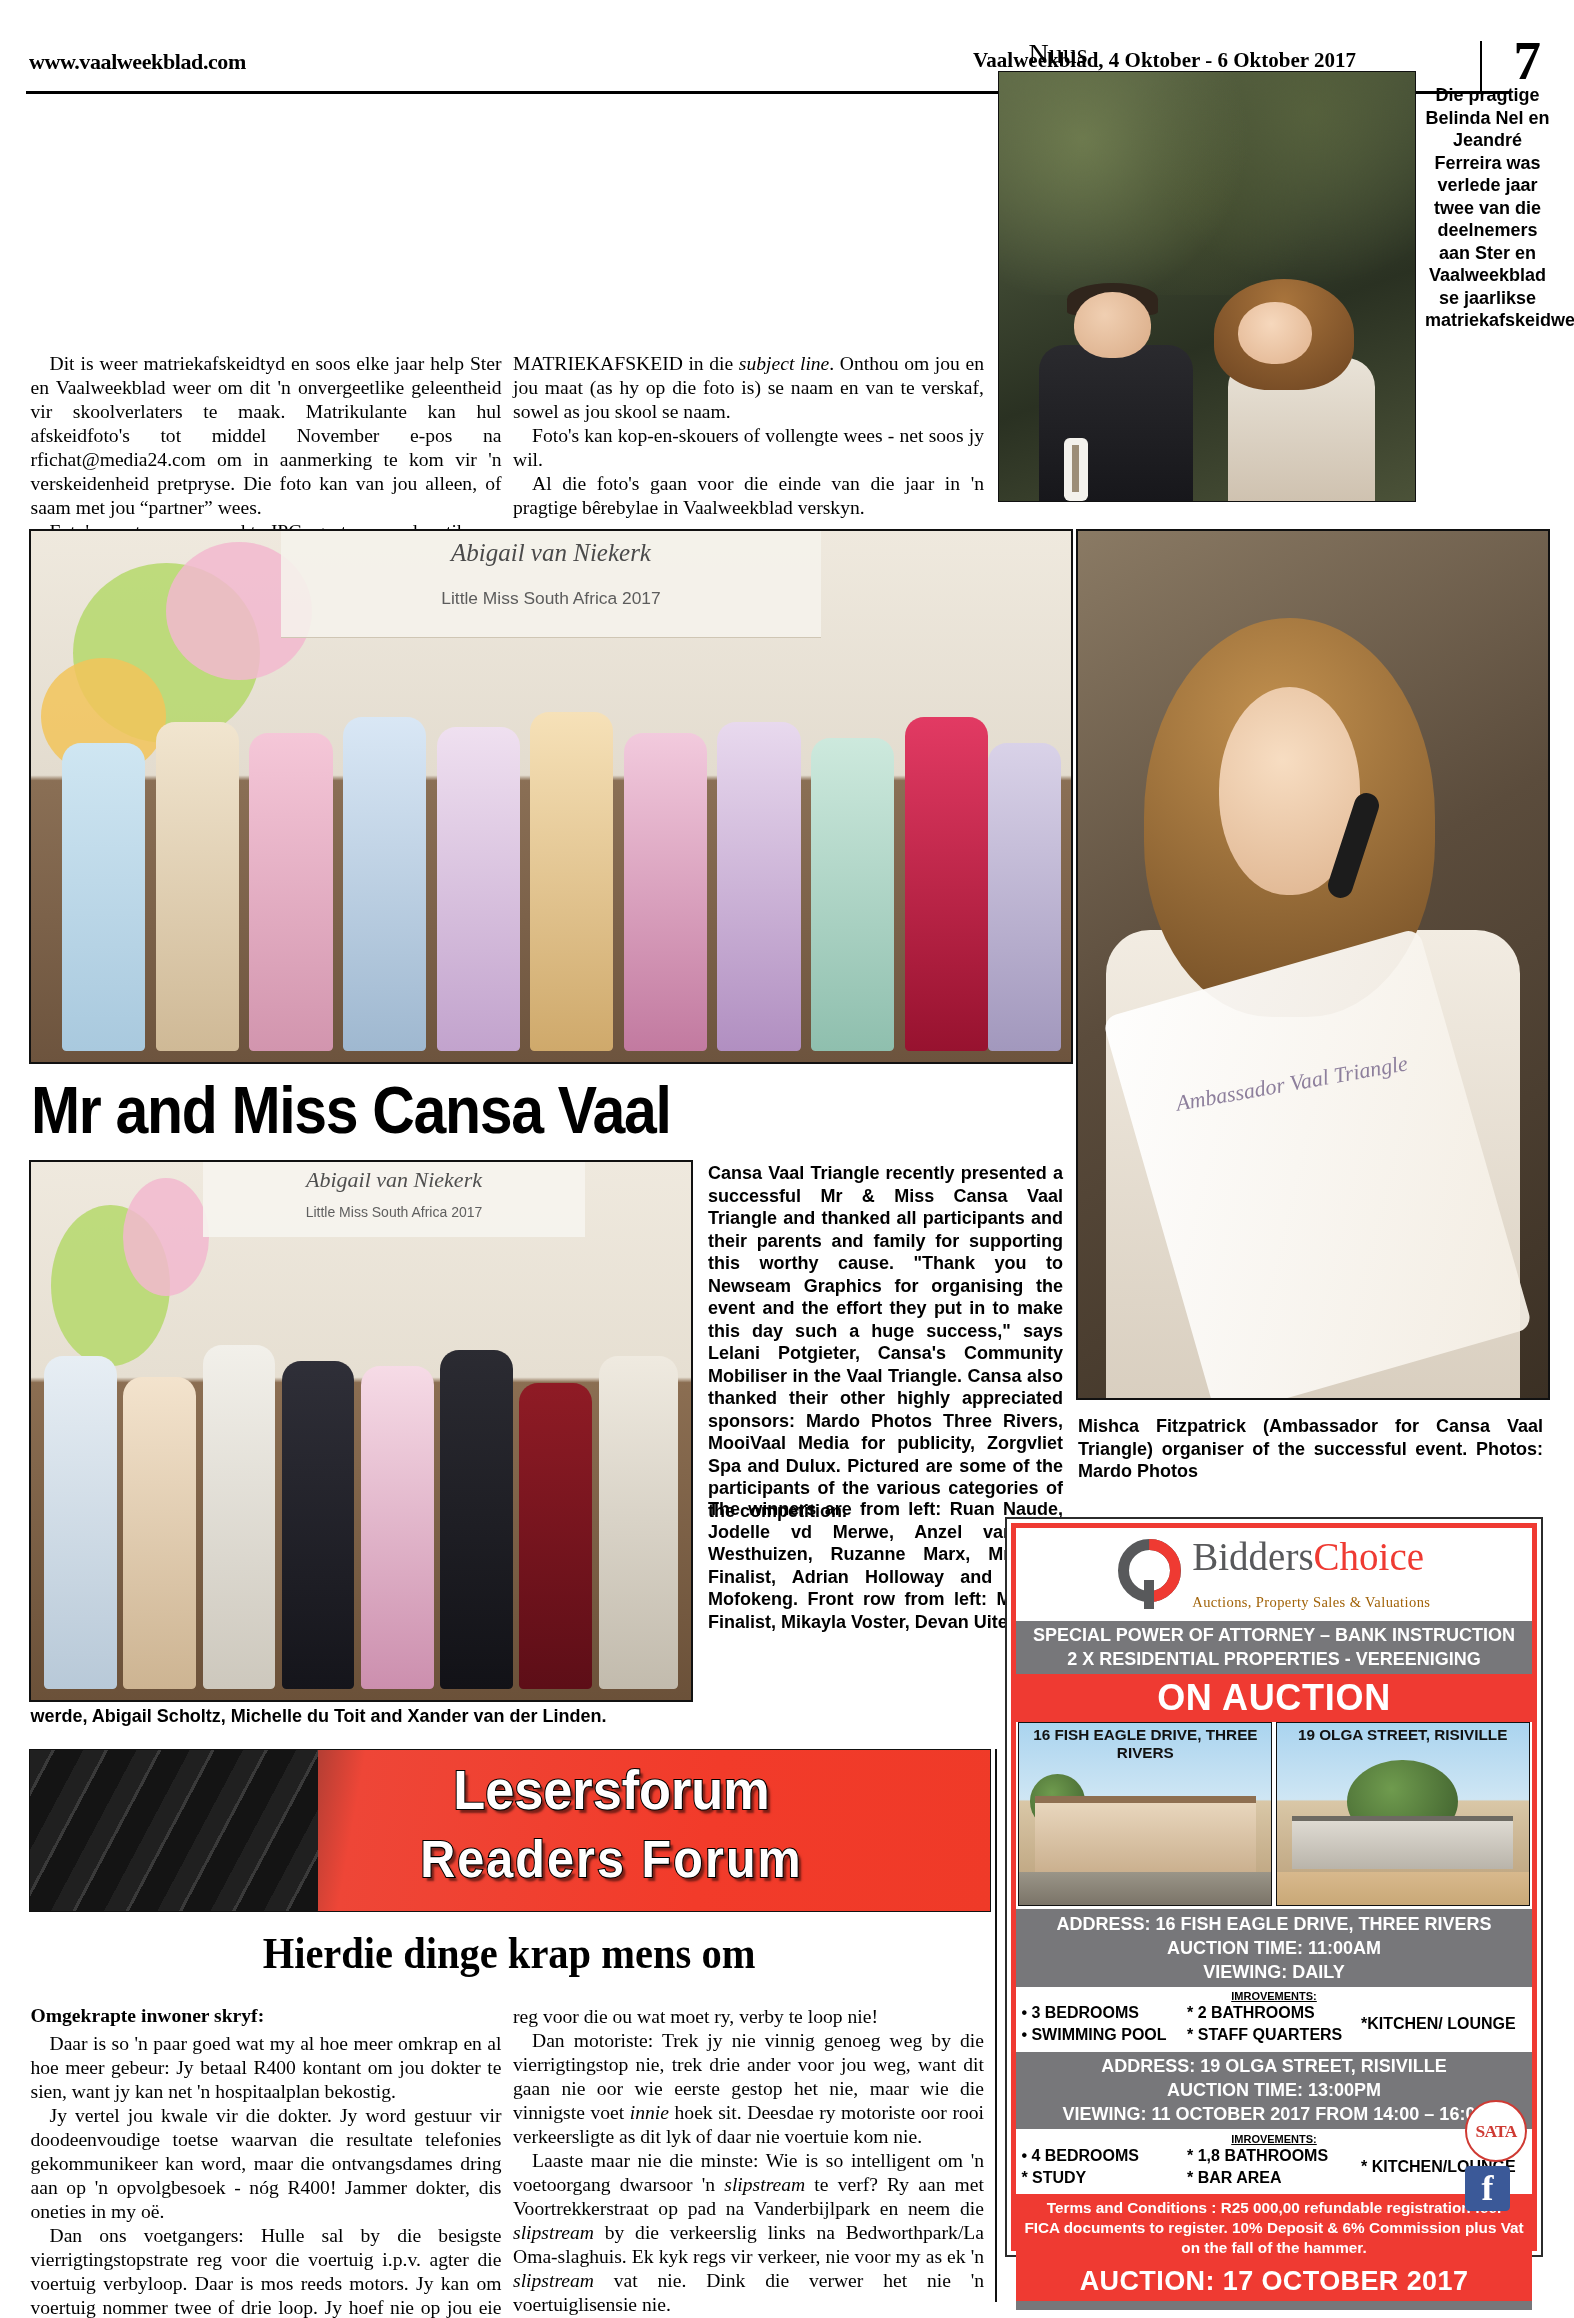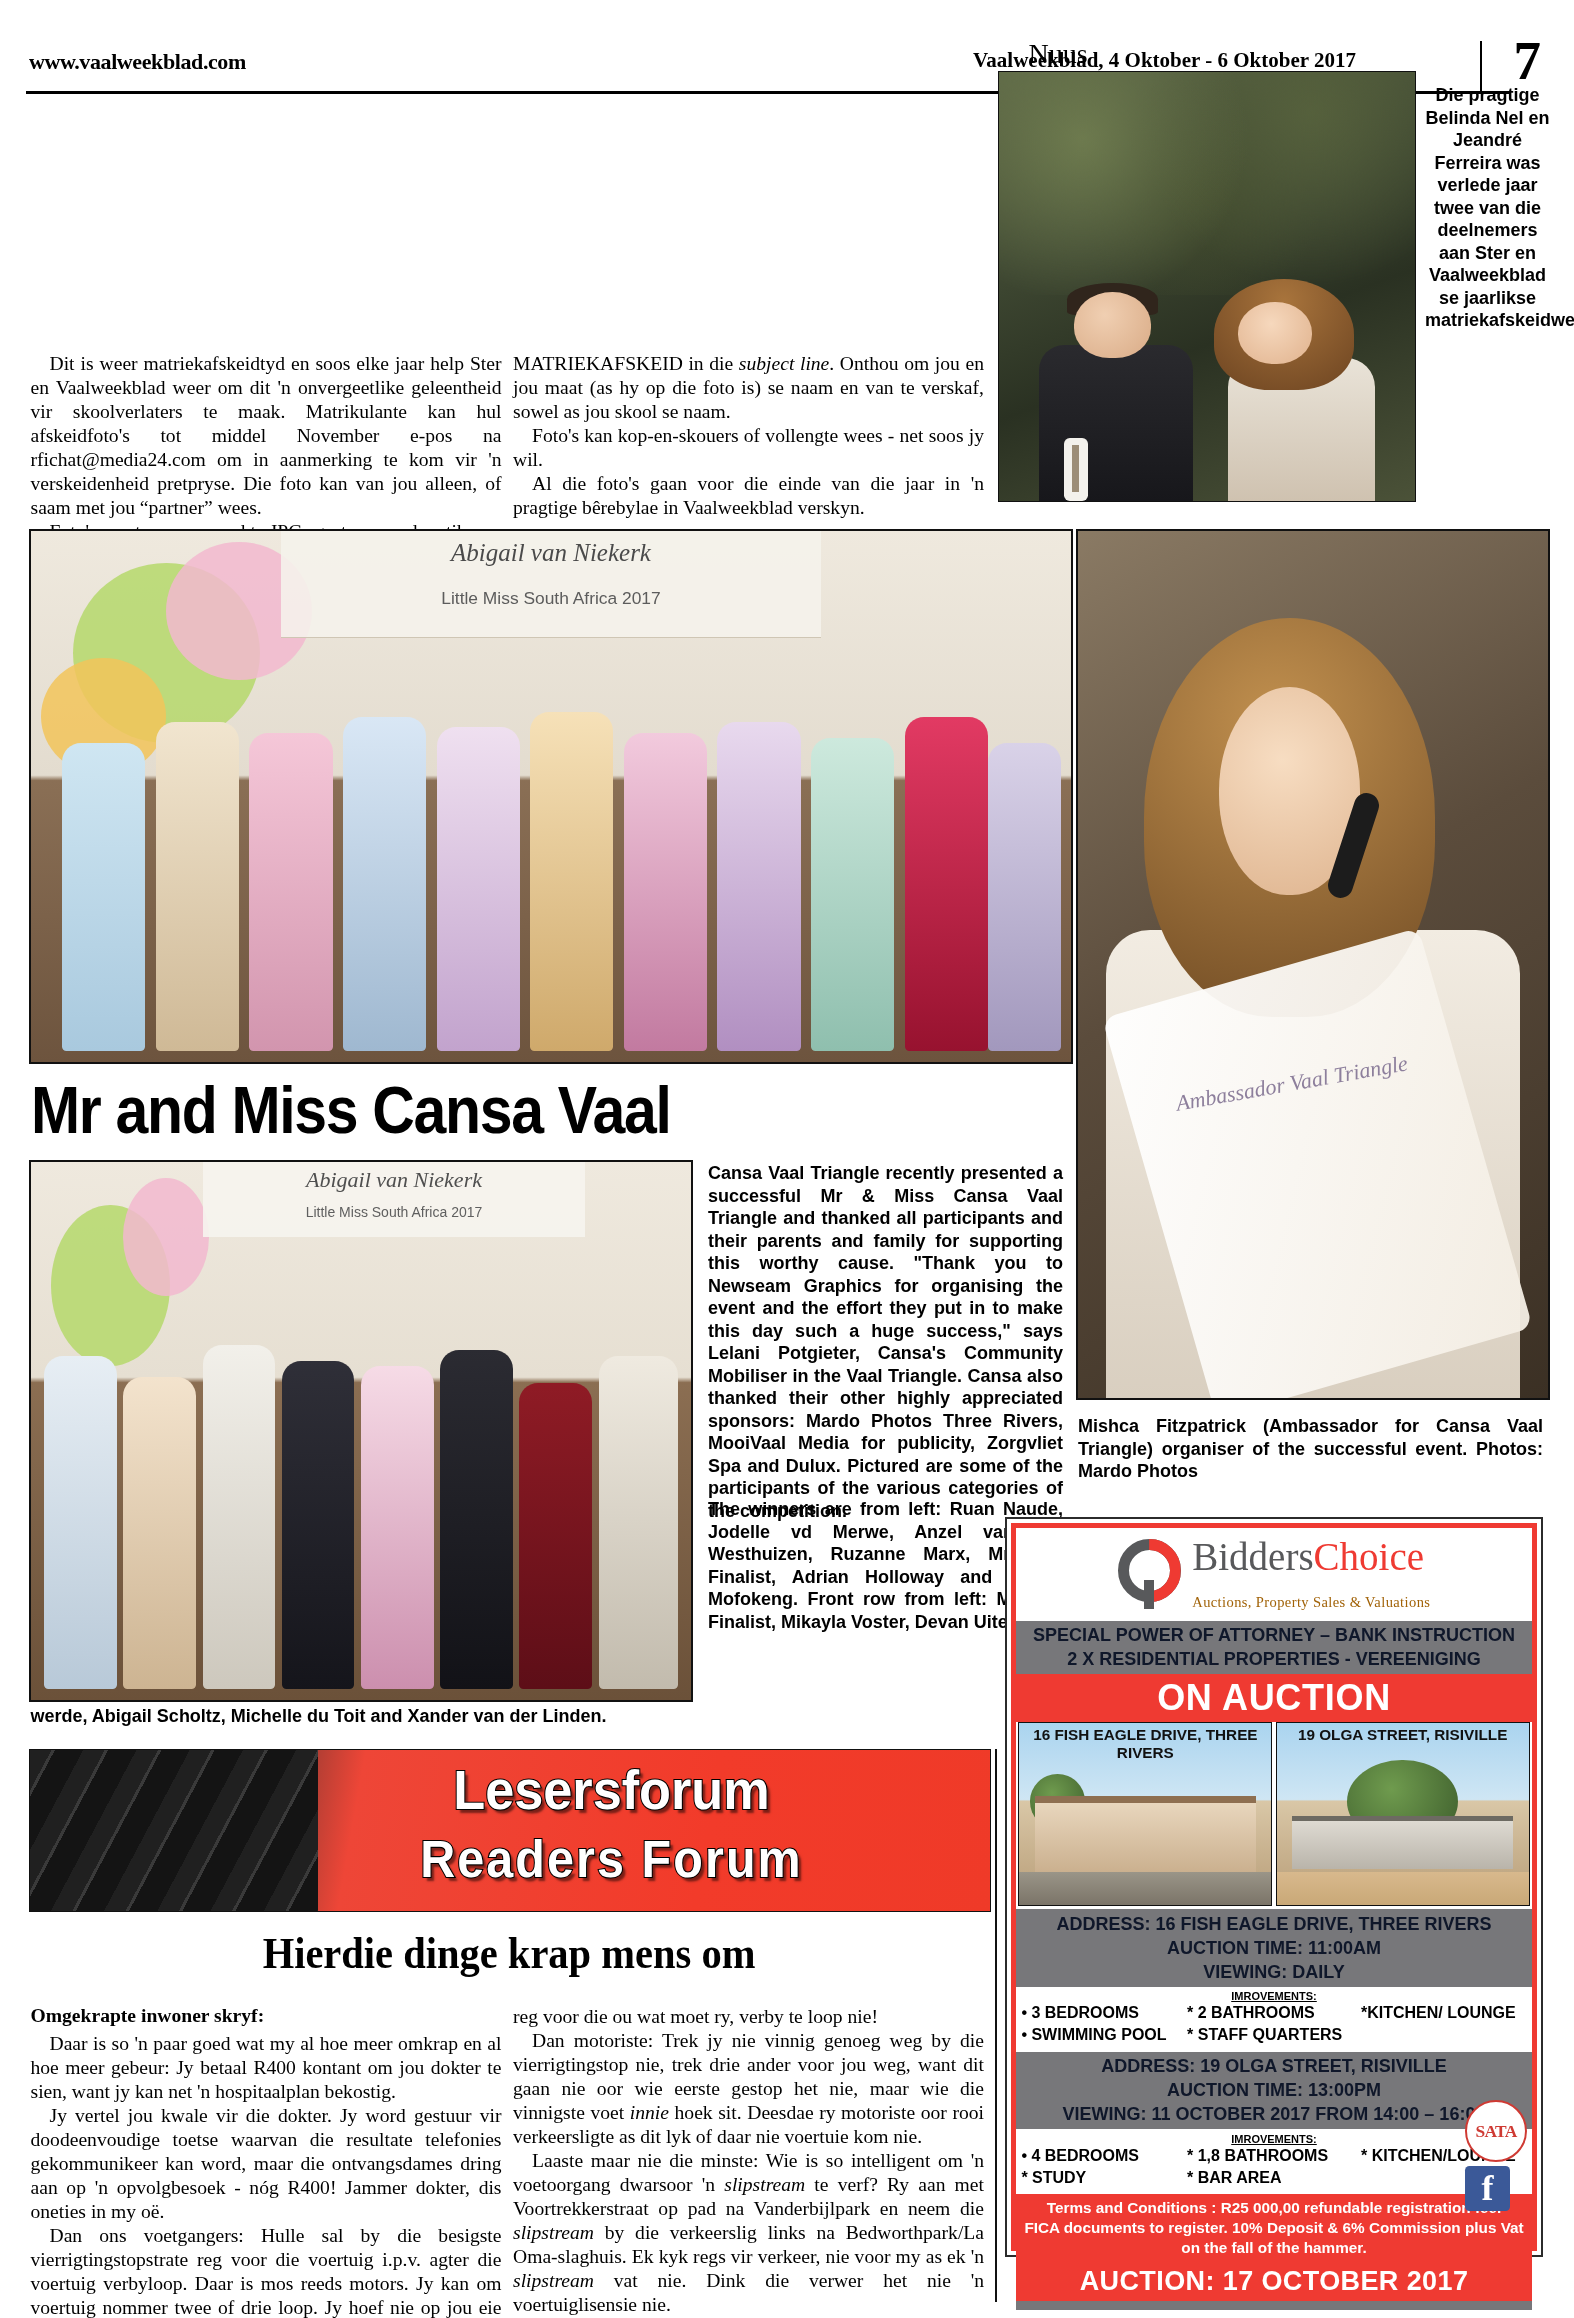--- a/index.html
+++ b/index.html
@@ -160,40 +160,40 @@
   #ad-logo-mark .ring{position:absolute;left:0;top:0;width:63px;height:63px;border-radius:50%;
       border:11px solid #58595b;box-sizing:border-box;}
   #ad-logo-mark .ring-r{position:absolute;left:0;top:0;width:63px;height:63px;border-radius:50%;
       border:11px solid #ef3a32;box-sizing:border-box;clip-path:polygon(50% 0,100% 0,100% 100%,50% 100%);}
   #ad-logo-mark .stem{position:absolute;left:26px;top:41px;width:10.2px;height:29px;background:#58595b;}
   #ad-logo-text{flex:0 0 auto;}
   #ad-wordmark{font-family:"Liberation Serif",serif;font-size:39px;line-height:39px;letter-spacing:0px;}
   #ad-wordmark .bid{color:#58595b;}
   #ad-wordmark .cho{color:#ef3a32;}
   #ad-tagline{font-family:"Liberation Serif",serif;font-size:14.5px;color:#a16207;letter-spacing:0.4px;margin-top:18px;}
-  .ad-grey{background:#77777a;color:#0f172a;text-align:center;
+  .ad-grey{background:#77777a;color:#ffffff;text-align:center;
       font-family:"Liberation Sans",sans-serif;font-weight:700;font-size:18px;line-height:24px;padding:2.9px 0;}
   .ad-red{background:#ef3a32;color:#fff;text-align:center;
       font-family:"Liberation Sans",sans-serif;font-weight:700;}
   #ad-onauction{font-size:36px;line-height:42px;padding:2.9px 0;letter-spacing:0.7px;}
   #ad-photos{display:flex;gap:3.6px;padding:0 2.9px 2.9px;background:#fff;}
   .ad-photo{position:relative;flex:1 1 0;height:182px;border:1.5px solid #111;overflow:hidden;
       background:linear-gradient(180deg,#aad4ef 0%,#cfe6f4 42%,#d9c7a7 43%,#b79c76 100%);}
   .ad-photo .lbl{position:absolute;left:0;right:0;top:2.9px;text-align:center;
       font-family:"Liberation Sans",sans-serif;font-weight:700;font-size:15.3px;color:#111;}
   .ad-photo .house{position:absolute;left:6%;bottom:16%;width:88%;height:40%;
       background:linear-gradient(180deg,#e8d6bd,#c9ae8c);border-top:7.3px solid #8e6f51;}
   .ad-photo .tree{position:absolute;border-radius:50%;background:radial-gradient(circle at 40% 35%,#6f9b4e,#3d5d2c);}
   .ad-photo .ground{position:absolute;left:0;right:0;bottom:0;height:18%;
       background:linear-gradient(180deg,#9a9588,#7b7468);}
   .ad-photo .ground.sand{background:linear-gradient(180deg,#d8b98d,#c9a877);}
   .ad-details{background:#fff;padding:3.6px 5.8px 5.1px;}
   .ad-imp-title{text-align:center;font-family:"Liberation Sans",sans-serif;font-weight:700;
       font-size:11px;text-decoration:underline;}
-  .ad-imp-grid{display:flex;font-family:"Liberation Sans",sans-serif;font-weight:700;font-size:16px;line-height:22px;}
+  .ad-imp-grid{display:flex;font-family:"Liberation Sans",sans-serif;font-weight:700;font-size:16px;line-height:22px;align-items:center;}
   .ad-imp-grid .c{flex:1 1 0;}
   .ad-imp-grid .c.mid{flex:1.05 1 0;}
   #ad-terms{font-size:15.3px;line-height:20.4px;padding:3.6px 7.3px;}
   #ad-auction-date{font-size:27px;line-height:33px;padding:2.9px 0;letter-spacing:0.4px;}
   #ad-contact{background:#77777a;color:#fff;padding:3.6px 0 5.1px;text-align:center;
       font-family:"Liberation Sans",sans-serif;font-weight:700;font-size:17.4px;line-height:23px;}
   #ad-badges{position:absolute;right:4.4px;bottom:35px;width:63px;}
   #sata-badge{width:58px;height:58px;border-radius:50%;border:2.9px solid #cf3a33;background:#fff;
       display:flex;align-items:center;justify-content:center;
       font-family:"Liberation Serif",serif;font-weight:700;color:#cf3a33;font-size:17.4px;letter-spacing:-0.7px;}

